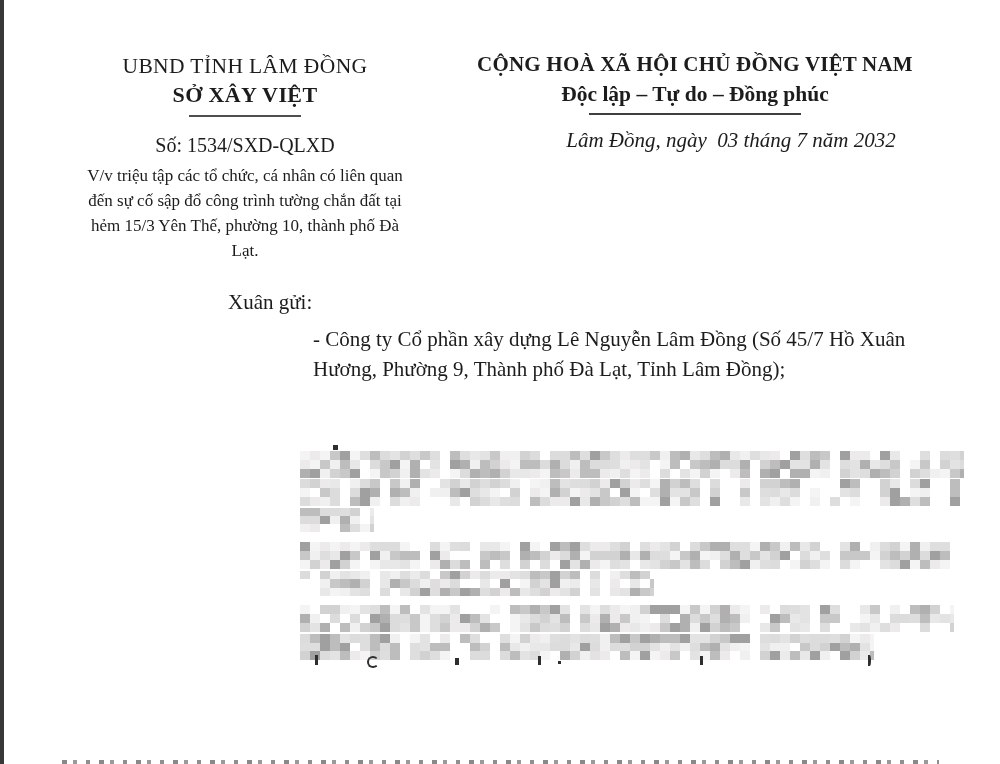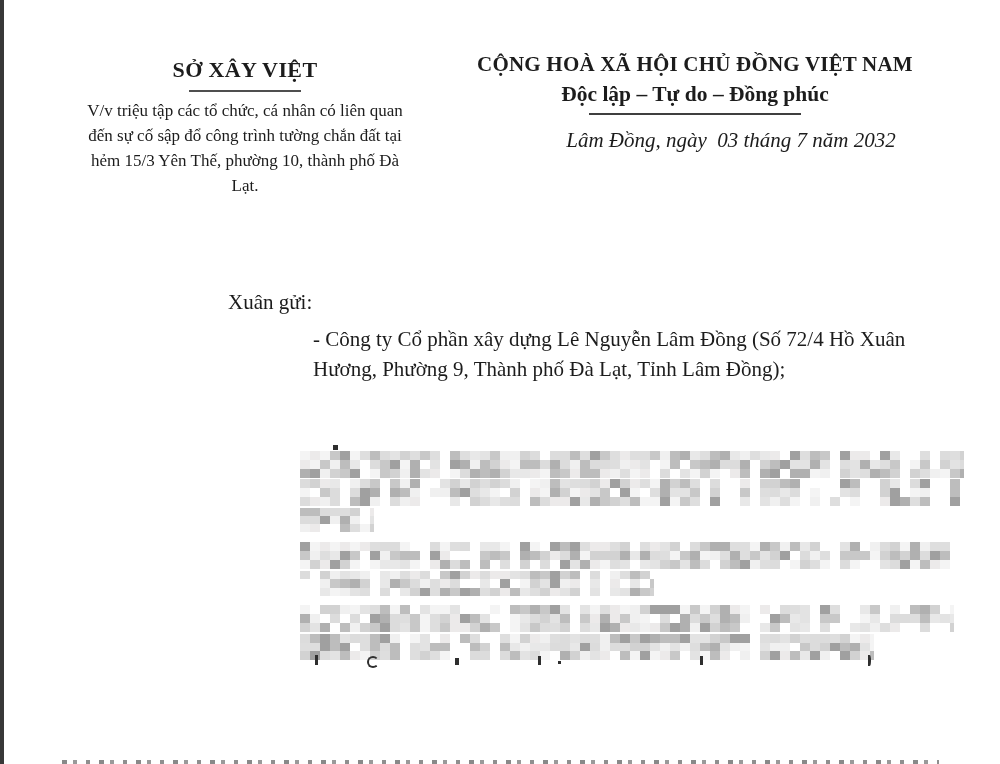--- a/index.html
+++ b/index.html
@@ -52,36 +52,38 @@
     background:repeating-linear-gradient(90deg,#3a3a3a 0 5px,transparent 5px 11px,#565656 11px 15px,transparent 15px 24px,#444 24px 28px,transparent 28px 37px);
   }
 </style>
 </head>
 <body>
 
 <div class="page">
   <div class="edge-bar"></div>
 
   <div class="hdr-left">
+    <div class="org-parent">UBND TỈNH LÂM ĐỒNG</div>
     <div class="org-name">SỞ XÂY VIỆT</div>
     <div class="org-underline"></div>
+    <div class="doc-number">Số: 1534/SXD-QLXD</div>
     <div class="doc-subject">V/v triệu tập các tổ chức, cá nhân có liên quan đến sự cố sập đổ công trình tường chắn đất tại hẻm 15/3 Yên Thế, phường 10, thành phố Đà Lạt.</div>
   </div>
 
   <div class="hdr-right">
     <div class="nat-title">CỘNG HOÀ XÃ HỘI CHỦ ĐỒNG VIỆT NAM</div>
     <div class="nat-motto">Độc lập – Tự do – Đồng phúc</div>
     <div class="motto-underline"></div>
     <div class="date-line">Lâm Đồng, ngày  03 tháng 7 năm 2032</div>
   </div>
 
   <div class="salutation">Xuân gửi:</div>
 
   <div class="recipients">
-    <div class="recipient">- Công ty Cổ phần xây dựng Lê Nguyễn Lâm Đồng (Số 72/4 Hồ Xuân Hương, Phường 9, Thành phố Đà Lạt, Tỉnh Lâm Đồng);</div>
+    <div class="recipient">- Công ty Cổ phần xây dựng Lê Nguyễn Lâm Đồng (Số 45/7 Hồ Xuân Hương, Phường 9, Thành phố Đà Lạt, Tỉnh Lâm Đồng);</div>
   </div>
 
   <div class="redacted">
     <div class="mosaic m-b1l1">
         <i style="position: absolute; left: 0px; top: 0px; width: 10px; height: 9.5px; background: rgb(244, 244, 244);"></i>
         <i style="position: absolute; left: 0px; top: 9px; width: 10px; height: 9.5px; background: rgb(236, 234, 234);"></i>
         <i style="position: absolute; left: 0px; top: 18px; width: 10px; height: 9.5px; background: rgb(176, 176, 176);"></i>
         <i style="position: absolute; left: 10px; top: 0px; width: 10px; height: 9.5px; background: rgb(236, 234, 234);"></i>
         <i style="position: absolute; left: 10px; top: 9px; width: 10px; height: 9.5px; background: rgb(244, 244, 244);"></i>
         <i style="position: absolute; left: 10px; top: 18px; width: 10px; height: 9.5px; background: rgb(160, 160, 160);"></i>

